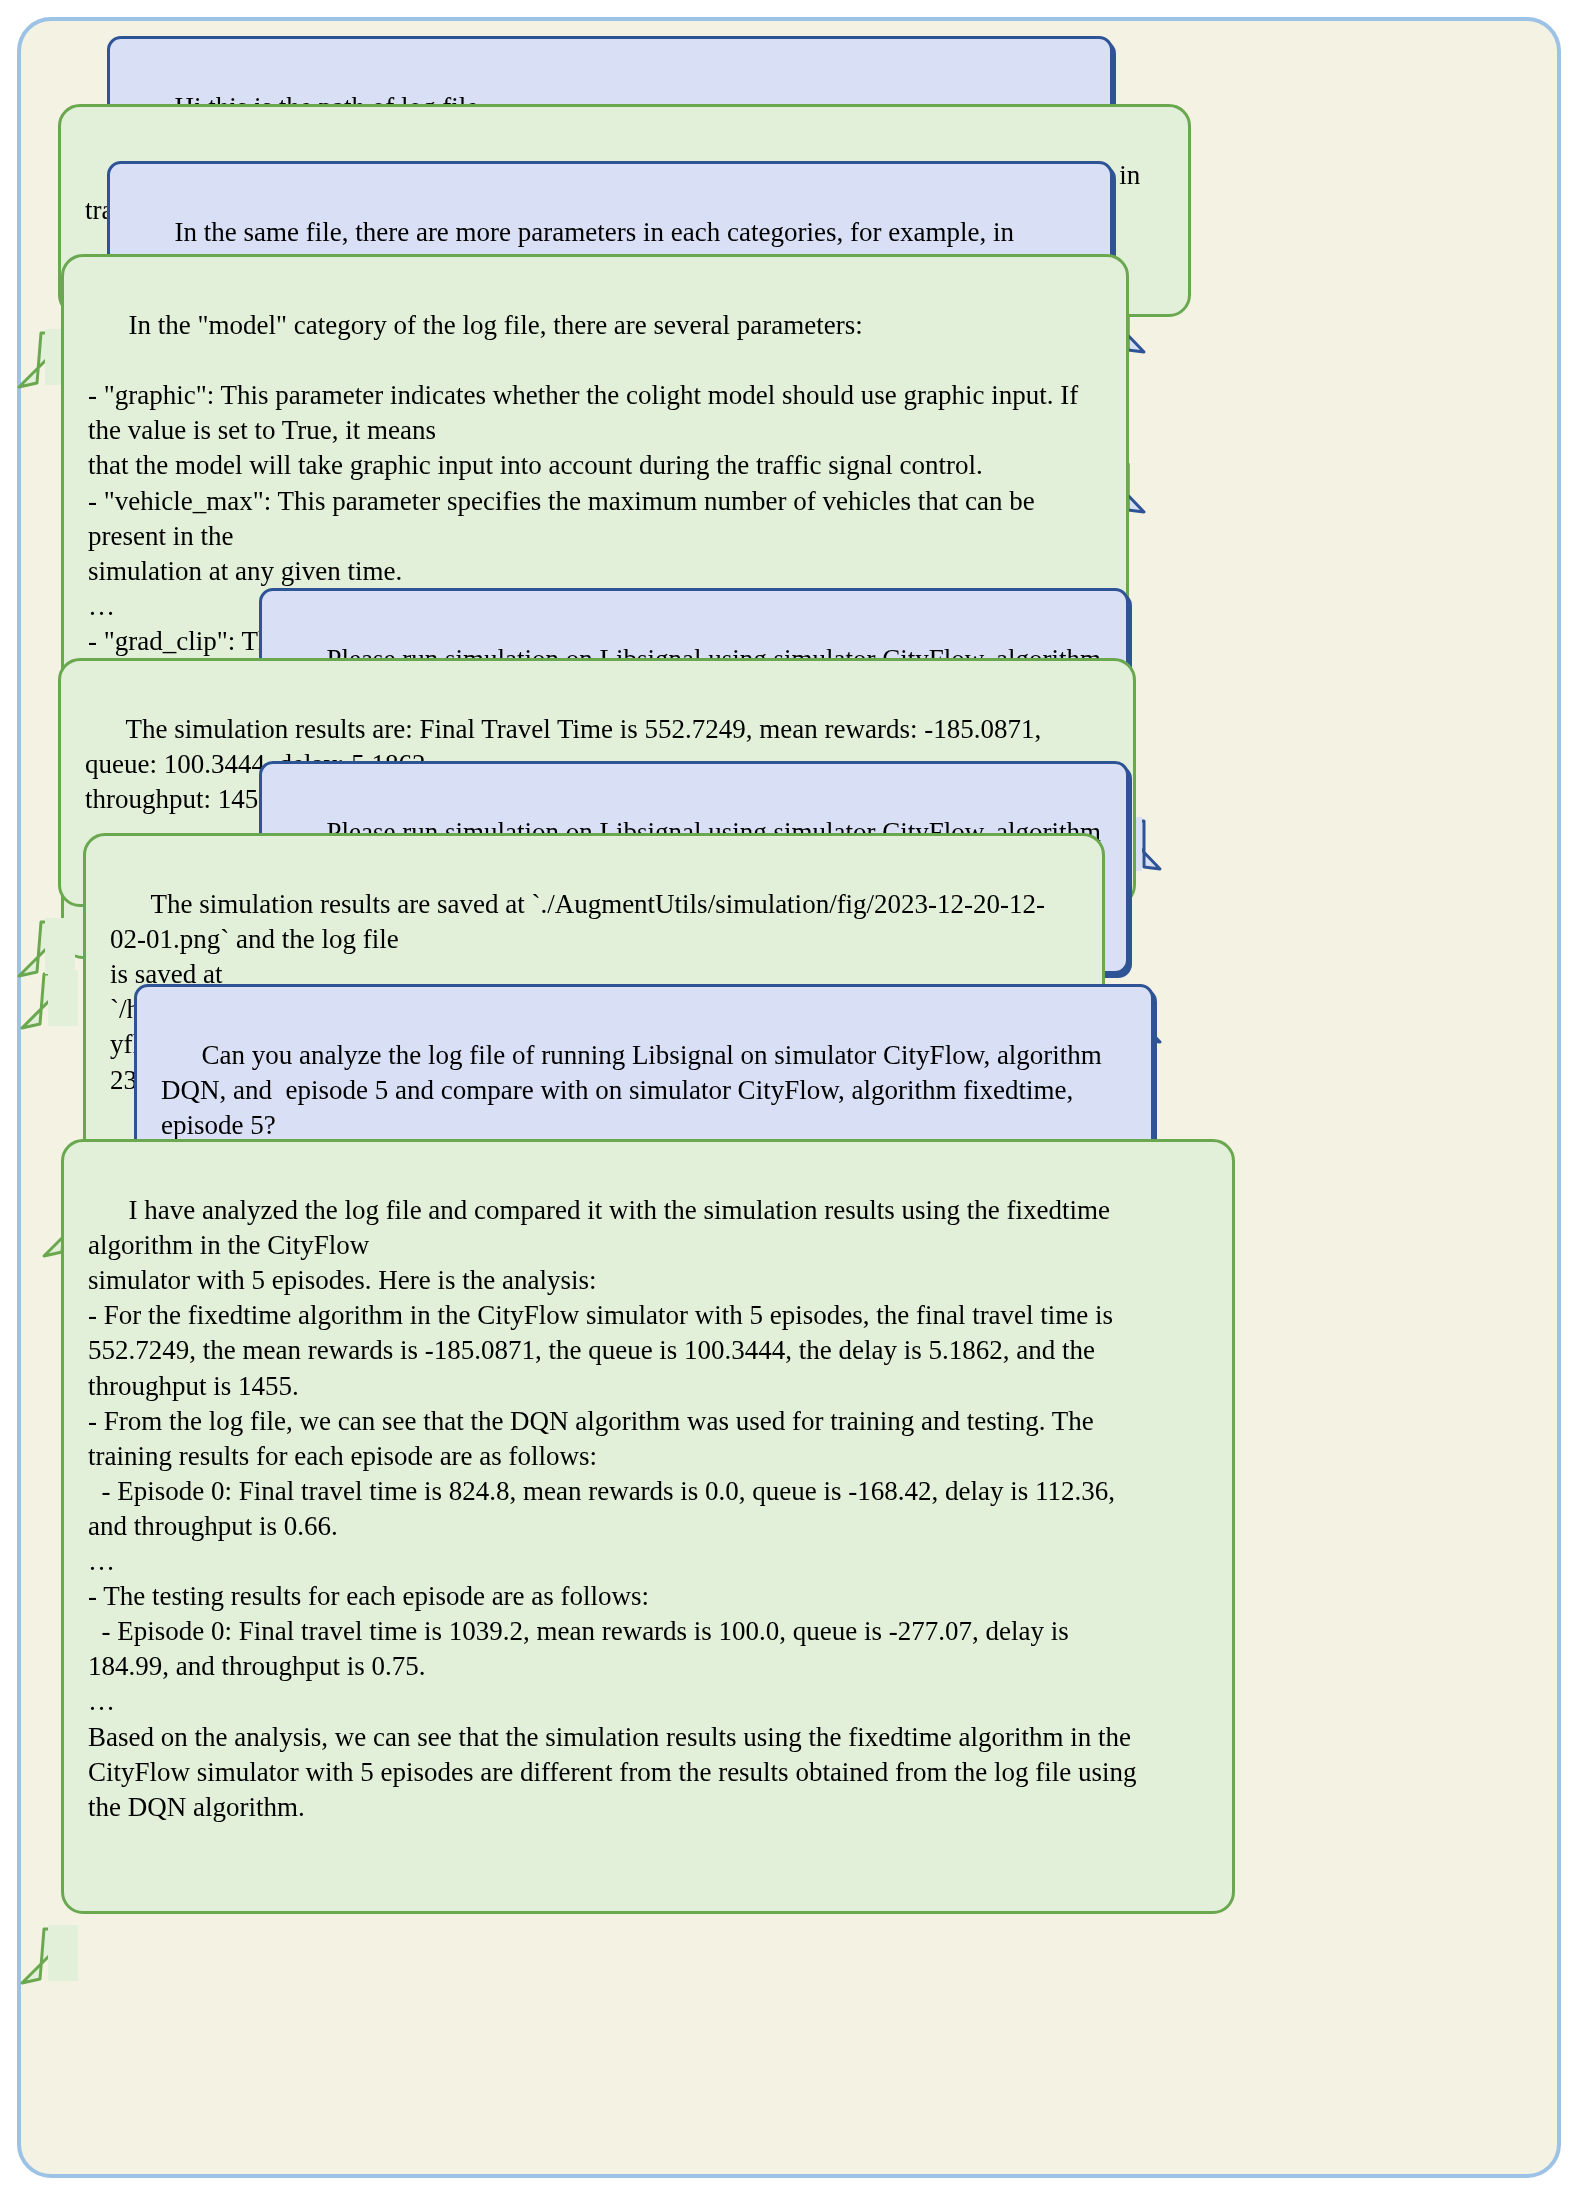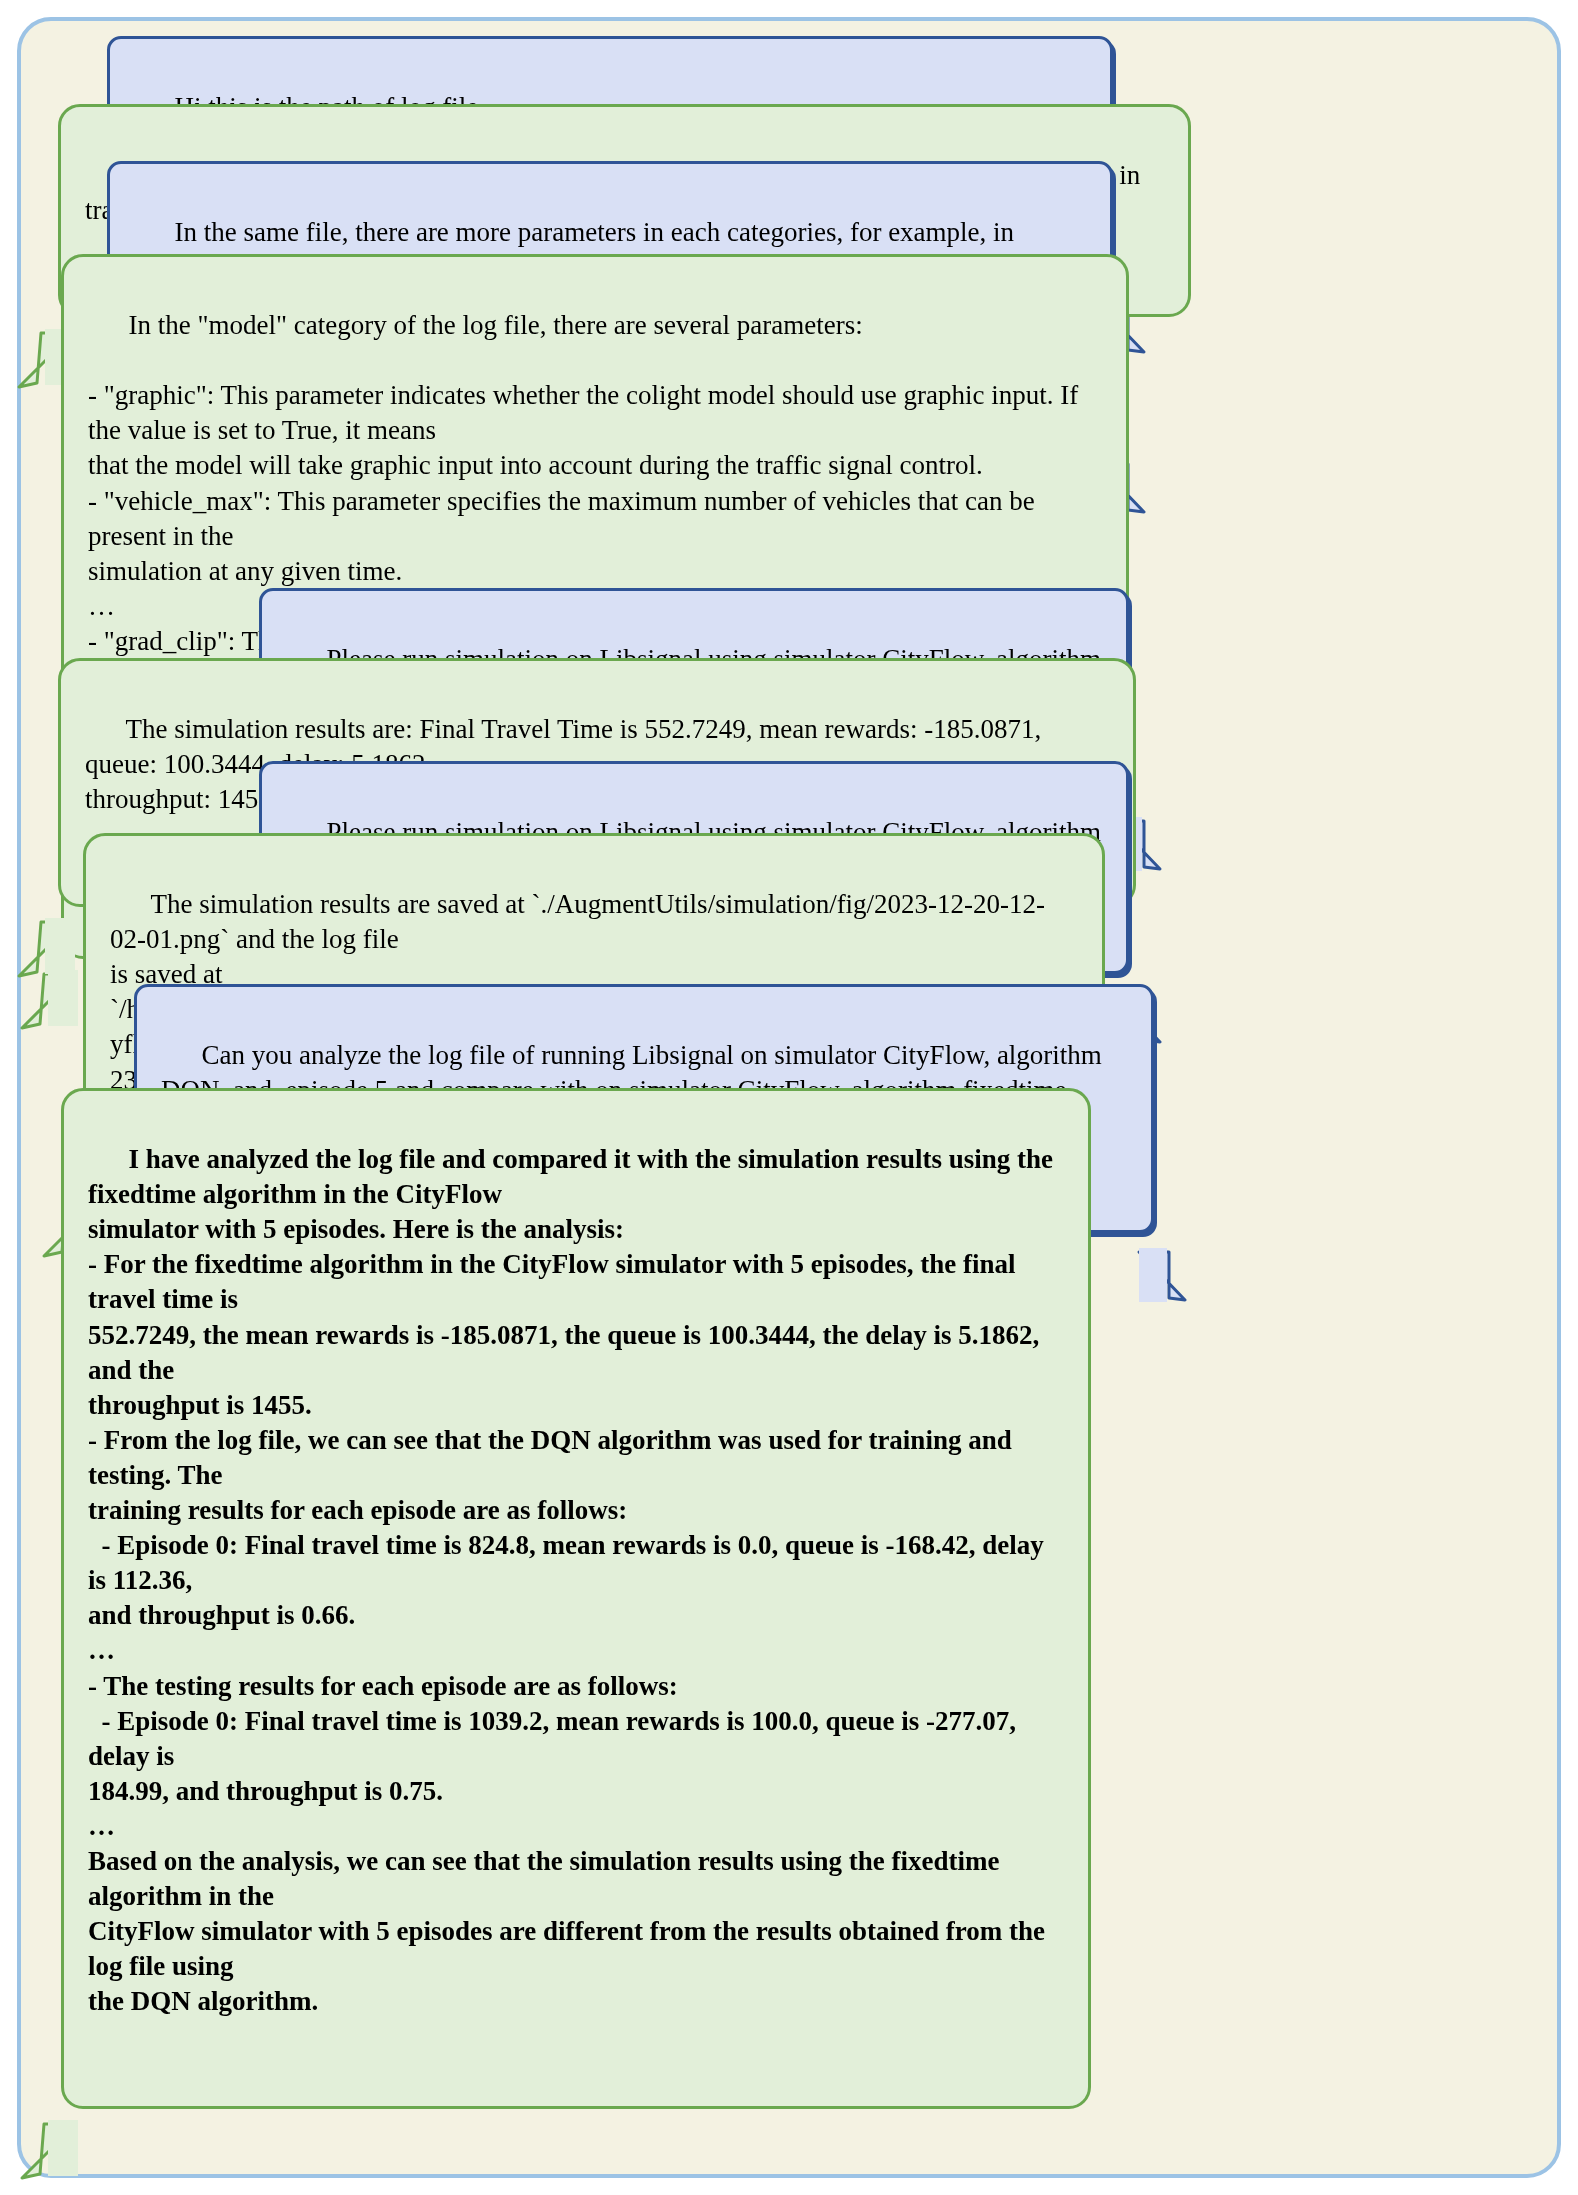--- a/index.html
+++ b/index.html
@@ -79,21 +79,21 @@
 
   #msg-0 { left: 86px;  top: 15px;  width: 1006px; }
   #msg-1 { left: 37px;  top: 83px;  width: 1133px; }
   #msg-2 { left: 86px;  top: 140px; width: 1006px; }
   #msg-3 { left: 40px;  top: 233px; width: 1068px; }
   #msg-4 { left: 238px; top: 567px; width: 870px;  }
   #msg-5 { left: 37px;  top: 637px; width: 1078px; }
   #msg-6 { left: 238px; top: 740px; width: 870px;  }
   #msg-7 { left: 62px;  top: 812px; width: 1022px; }
   #msg-8 { left: 113px; top: 963px; width: 1020px; }
-  #msg-9 { left: 40px;  top: 1067px; width: 1030px; font-weight: bold; }
+  #msg-9 { left: 40px;  top: 1118px; width: 1174px; }
 </style>
 </head>
 <body>
 
 <div id="conversation-panel">
 
   <div class="place" id="msg-0">
     <div class="bubble user">
       <span>Hi this is the path of log file ./support_libsignal/LibSignal/LibSignal/configs/tsc/colight.yml can you help me to understand and interpret it.</span>
       <span class="tail">

